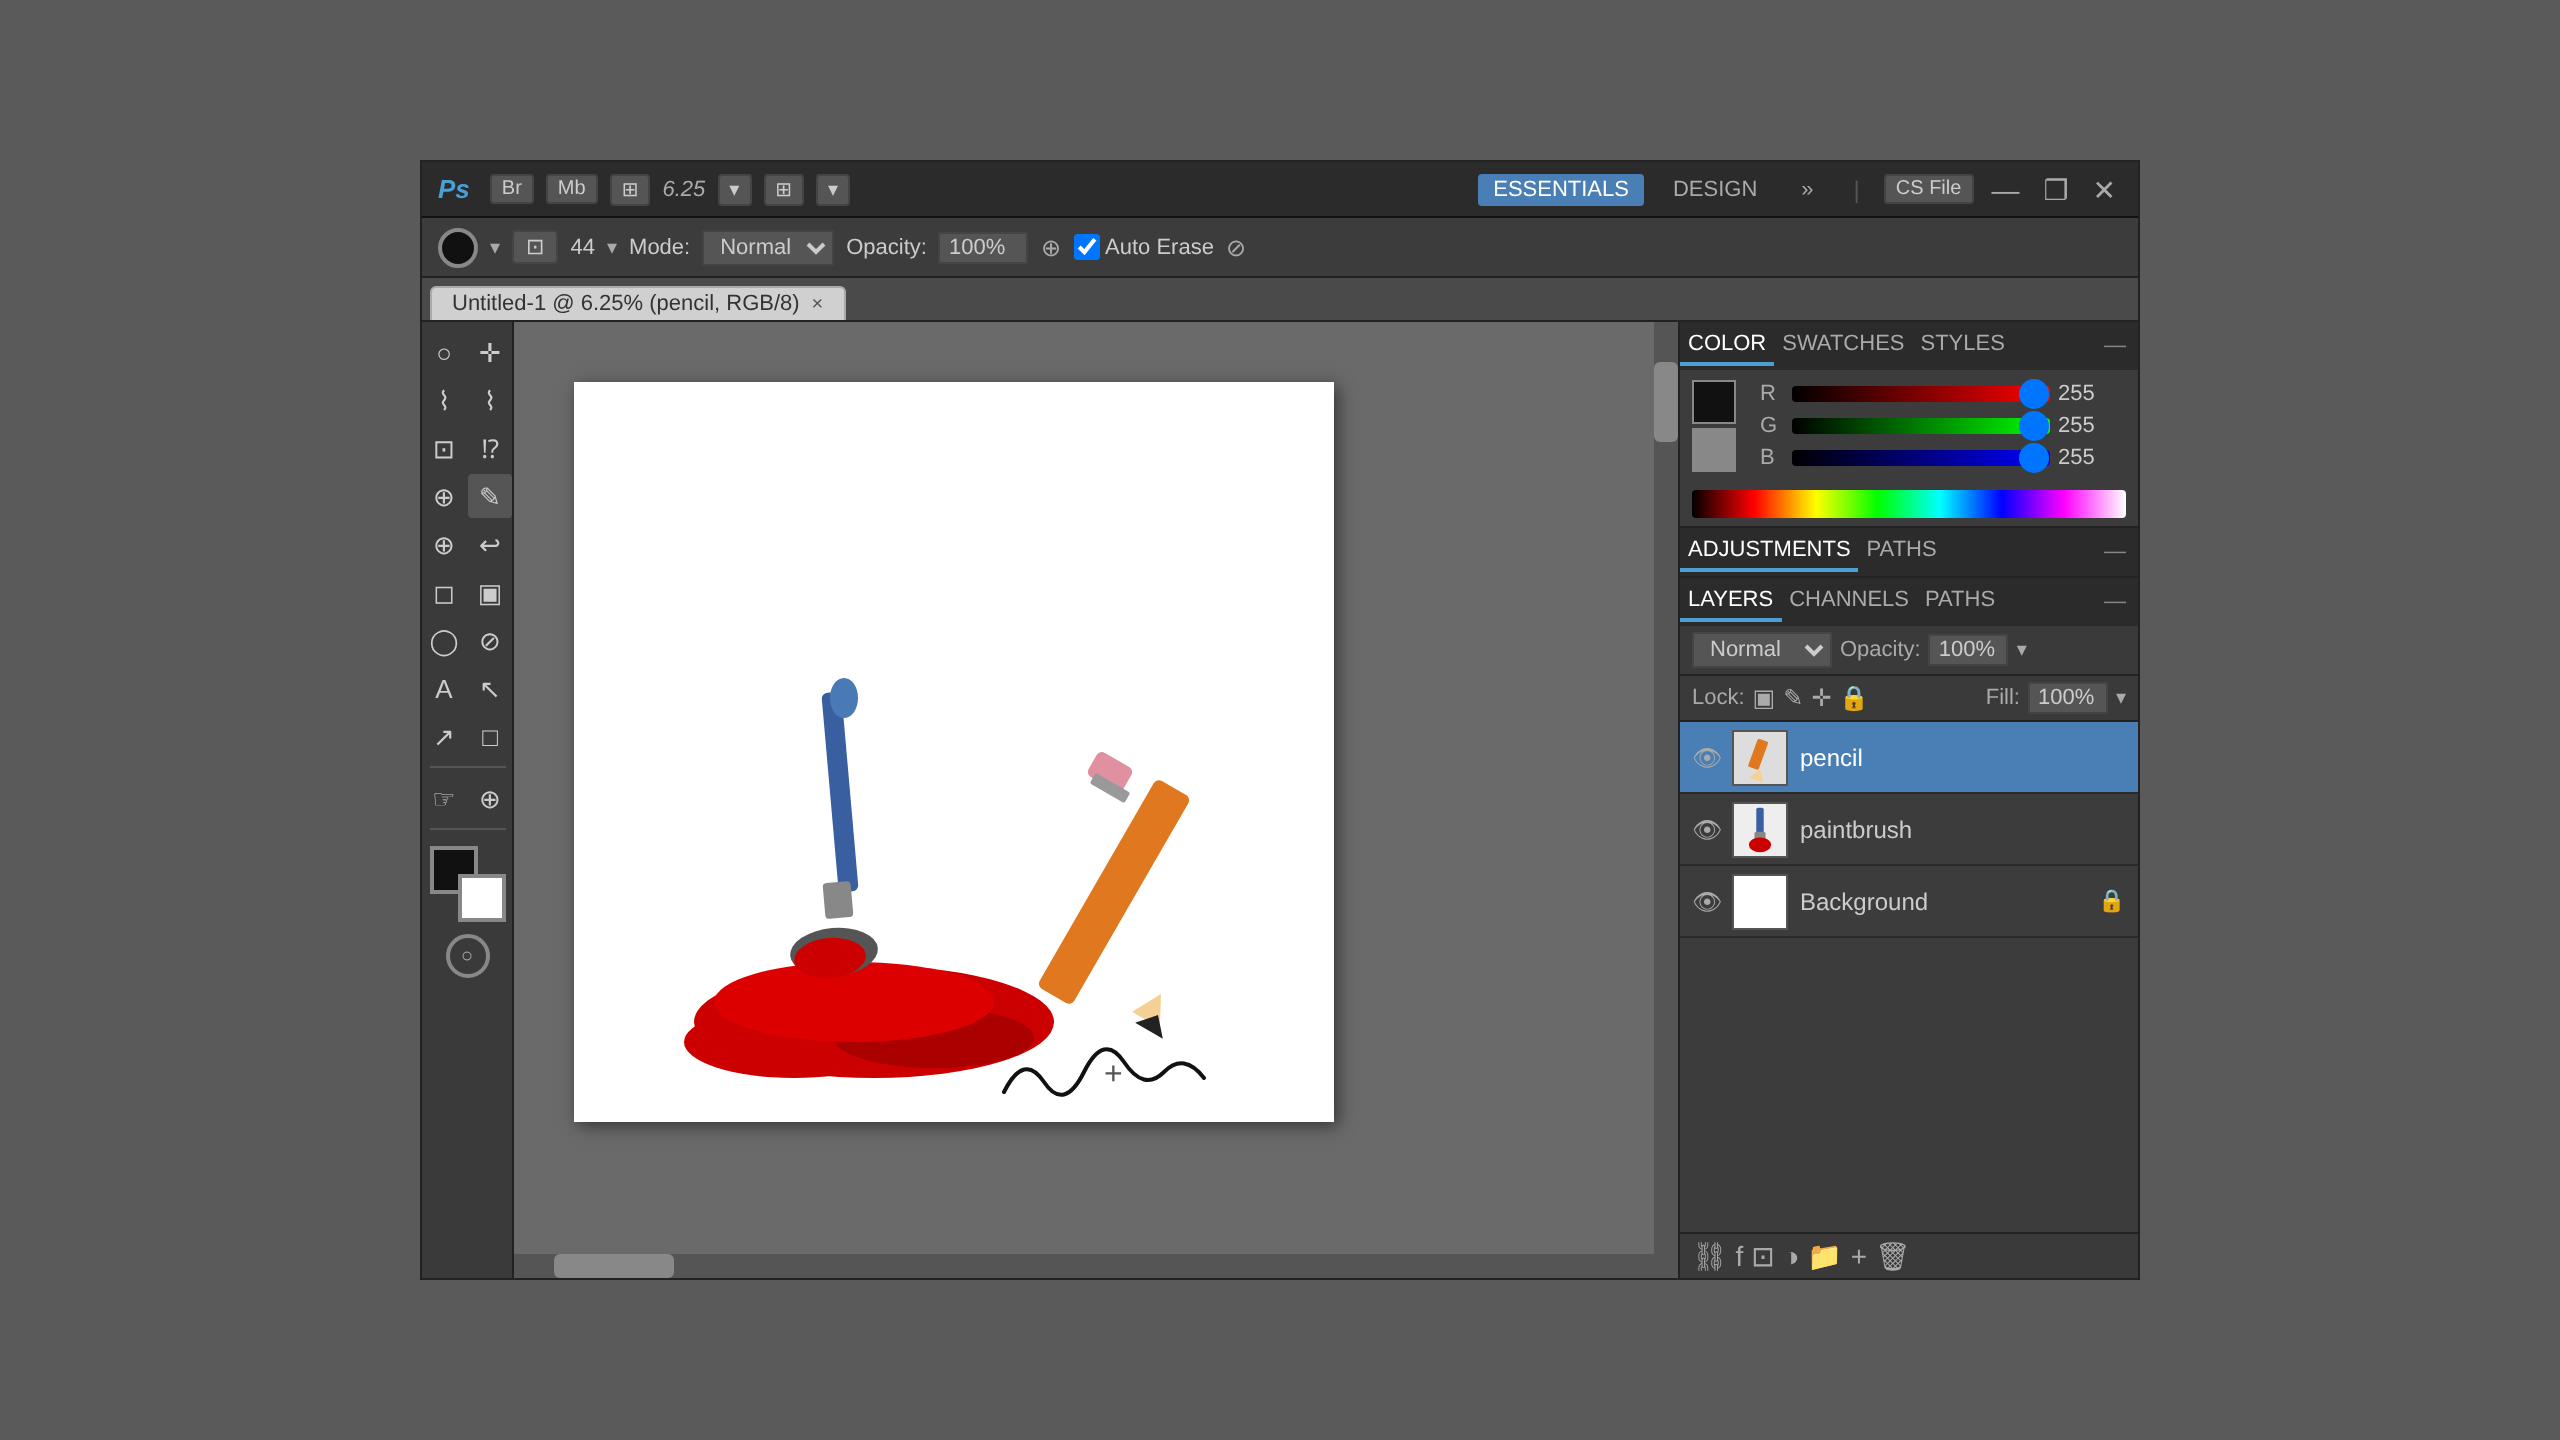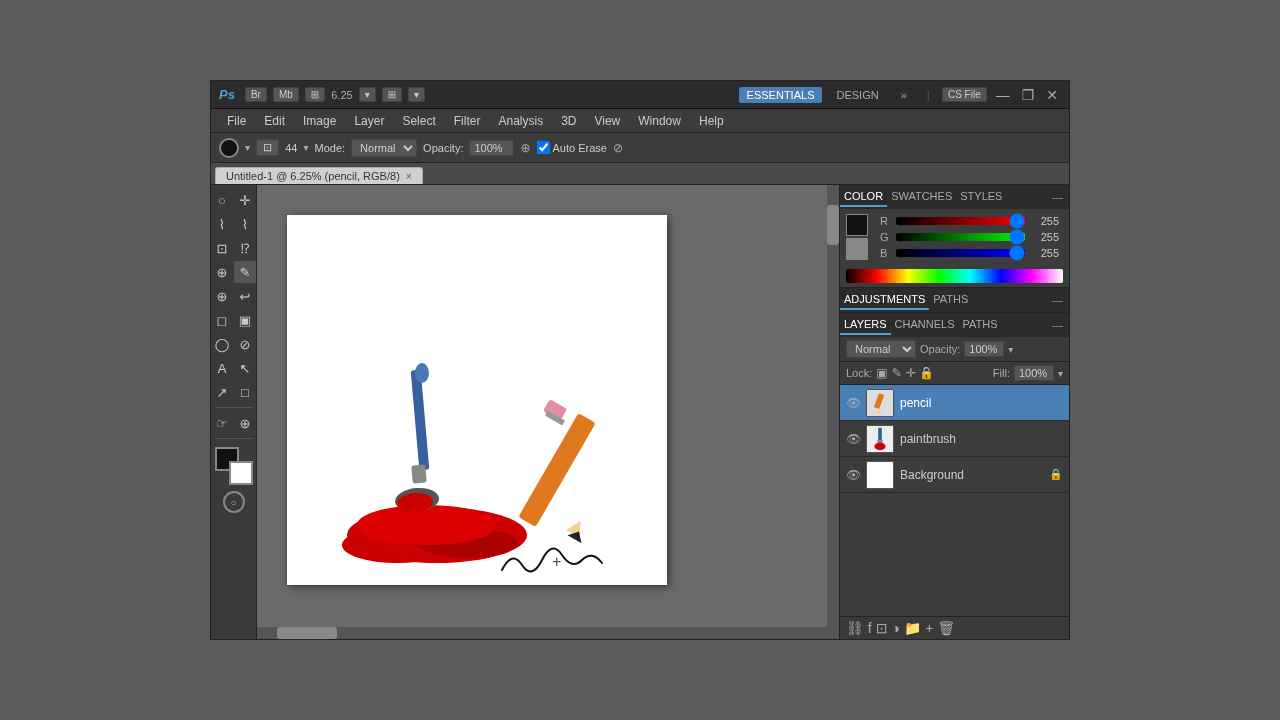--- a/index.html
+++ b/index.html
@@ -314,21 +314,20 @@
     .color-label { color: #aaa; font-size: 11px; width: 12px; }
     .color-slider {
       flex: 1;
       height: 8px;
       border-radius: 2px;
       cursor: pointer;
       -webkit-appearance: none;
     }
     .color-value {
       width: 30px;
-      text-align: right;
       color: #ccc;
       font-size: 11px;
     }
     .color-gradient-bar {
       height: 14px;
       margin: 4px 6px;
       border-radius: 2px;
       background: linear-gradient(to right, #000, #ff0000, #ffff00, #00ff00, #00ffff, #0000ff, #ff00ff, #fff);
     }
     
@@ -433,48 +432,35 @@
 </head>
 <body>
 
 <div id="app-window">
 
   <div id="title-bar">
     <span class="ps-logo">Ps</span>
     <button class="title-btn">Br</button>
     <button class="title-btn">Mb</button>
     <button class="title-btn">⊞</button>
-    <span style="color:#aaa;font-size:11px;">6.25</span>
+    <span style="color:#aaa;font-size:11px;font-style:italic;">6.25</span>
     <button class="title-btn">▾</button>
     <button class="title-btn">⊞</button>
     <button class="title-btn">▾</button>
     <div class="title-spacer"></div>
     <button class="workspace-btn">ESSENTIALS</button>
     <button class="workspace-btn inactive">DESIGN</button>
     <button class="workspace-btn inactive">»</button>
     <span style="margin:0 6px;color:#555;">|</span>
     <button class="title-btn">CS File</button>
     <button class="title-icon-btn">—</button>
     <button class="title-icon-btn">❐</button>
     <button class="title-icon-btn">✕</button>
   </div>
 
-  <div id="menu-bar">
-    <span class="menu-item">File</span>
-    <span class="menu-item">Edit</span>
-    <span class="menu-item">Image</span>
-    <span class="menu-item">Layer</span>
-    <span class="menu-item">Select</span>
-    <span class="menu-item">Filter</span>
-    <span class="menu-item">Analysis</span>
-    <span class="menu-item">3D</span>
-    <span class="menu-item">View</span>
-    <span class="menu-item">Window</span>
-    <span class="menu-item">Help</span>
-  </div>
 
   <div id="options-bar">
     <div class="tool-preview"></div>
     <button style="background:transparent;border:none;color:#aaa;font-size:10px;cursor:pointer;">▾</button>
     <span style="background:#555;border:1px solid #444;color:#ccc;font-size:11px;padding:1px 6px;border-radius:2px;">⊡</span>
     <span style="color:#ccc;font-size:11px;">44</span>
     <button style="background:transparent;border:none;color:#aaa;font-size:10px;cursor:pointer;">▾</button>
     <span class="options-label">Mode:</span>
     <select class="options-select">
       <option>Normal</option>

